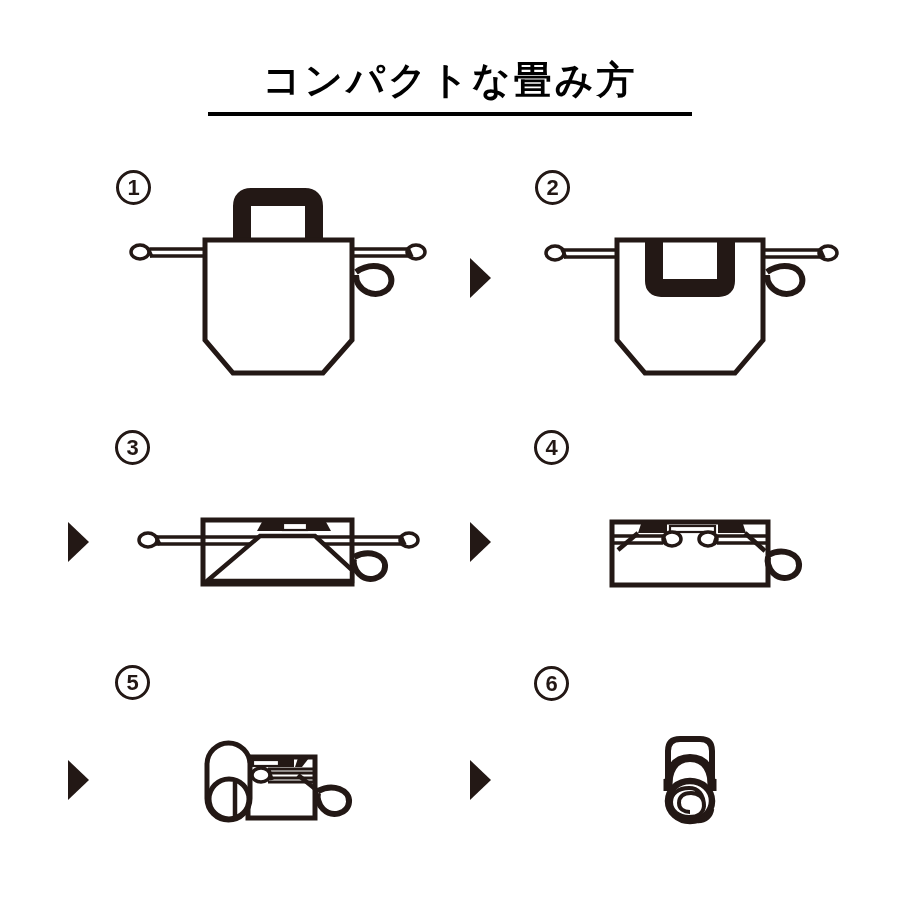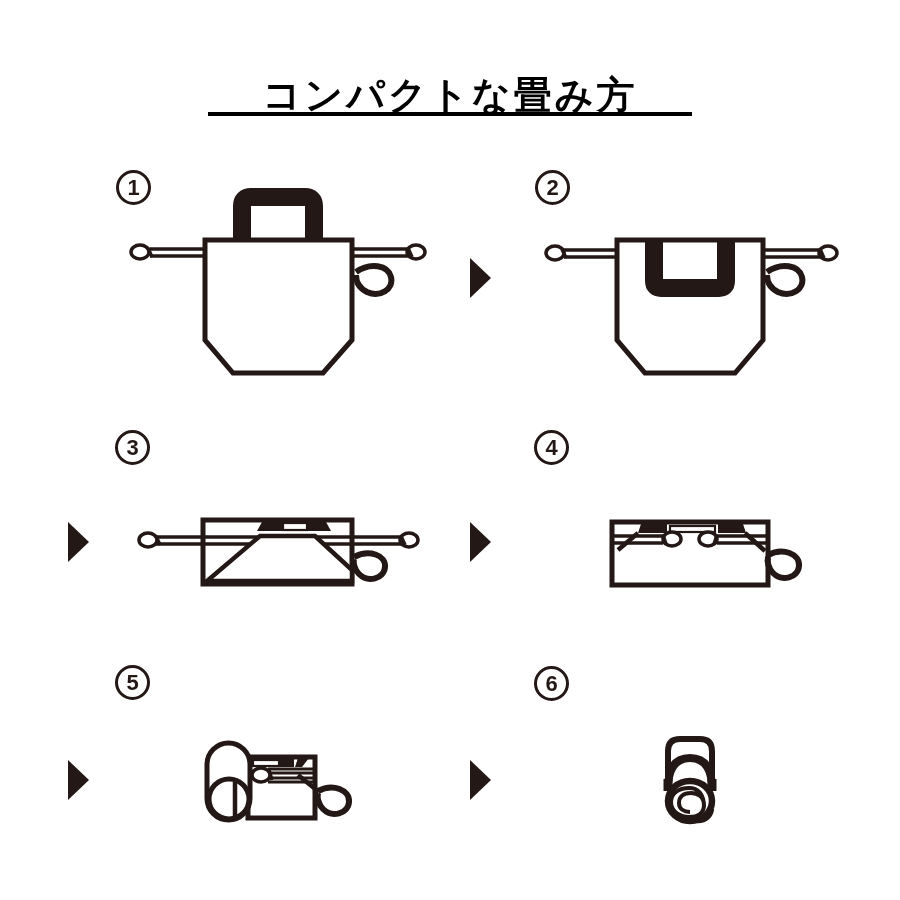--- a/index.html
+++ b/index.html
@@ -1,19 +1,19 @@
 <!DOCTYPE html>
 <html style="--ink: #231815; --text: #000000; --background: #ffffff;"><head>
 <meta charset="utf-8">
 <style>
   :root { --ink:#231815; --text:#000000; --background:#ffffff; }
   html,body{margin:0;padding:0;background:var(--background);}
   body{font-family:"Liberation Sans","DejaVu Sans",sans-serif;}
   .canvas{position:relative;width:900px;height:900px;background:var(--background);overflow:hidden;}
-  .title{position:absolute;top:70px;left:0;width:900px;text-align:center;
+  .title{position:absolute;top:55px;left:0;width:900px;text-align:center;
          font-size:38px;font-weight:bold;color:var(--text);letter-spacing:3px;}
   .title-underline{position:absolute;left:208px;top:112px;width:484px;height:0;
          border-top:4px solid var(--text);}
   .num{position:absolute;width:35px;height:35px;border:3px solid var(--ink);border-radius:50%;
        box-sizing:border-box;display:flex;align-items:center;justify-content:center;
        font-size:22px;font-weight:bold;color:var(--ink);background:var(--background);}
   .n1{left:116px;top:170px;} .n2{left:535px;top:170px;}
   .n3{left:115px;top:430px;} .n4{left:534px;top:430px;}
   .n5{left:115px;top:665px;} .n6{left:534px;top:666px;}
   .arrow{position:absolute;width:0;height:0;

